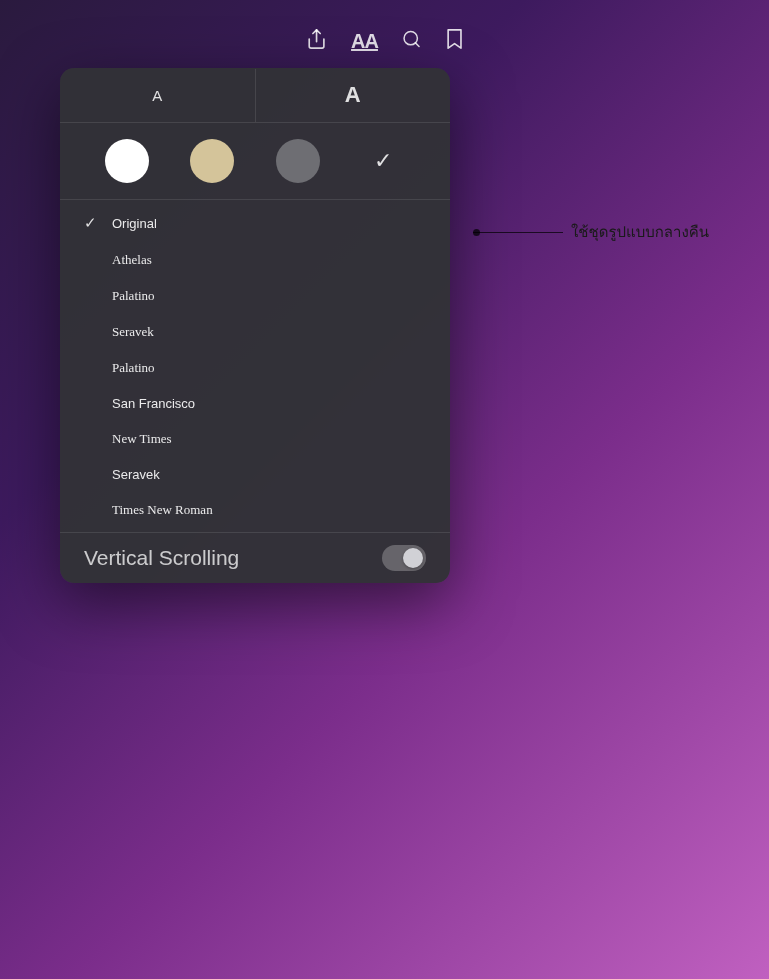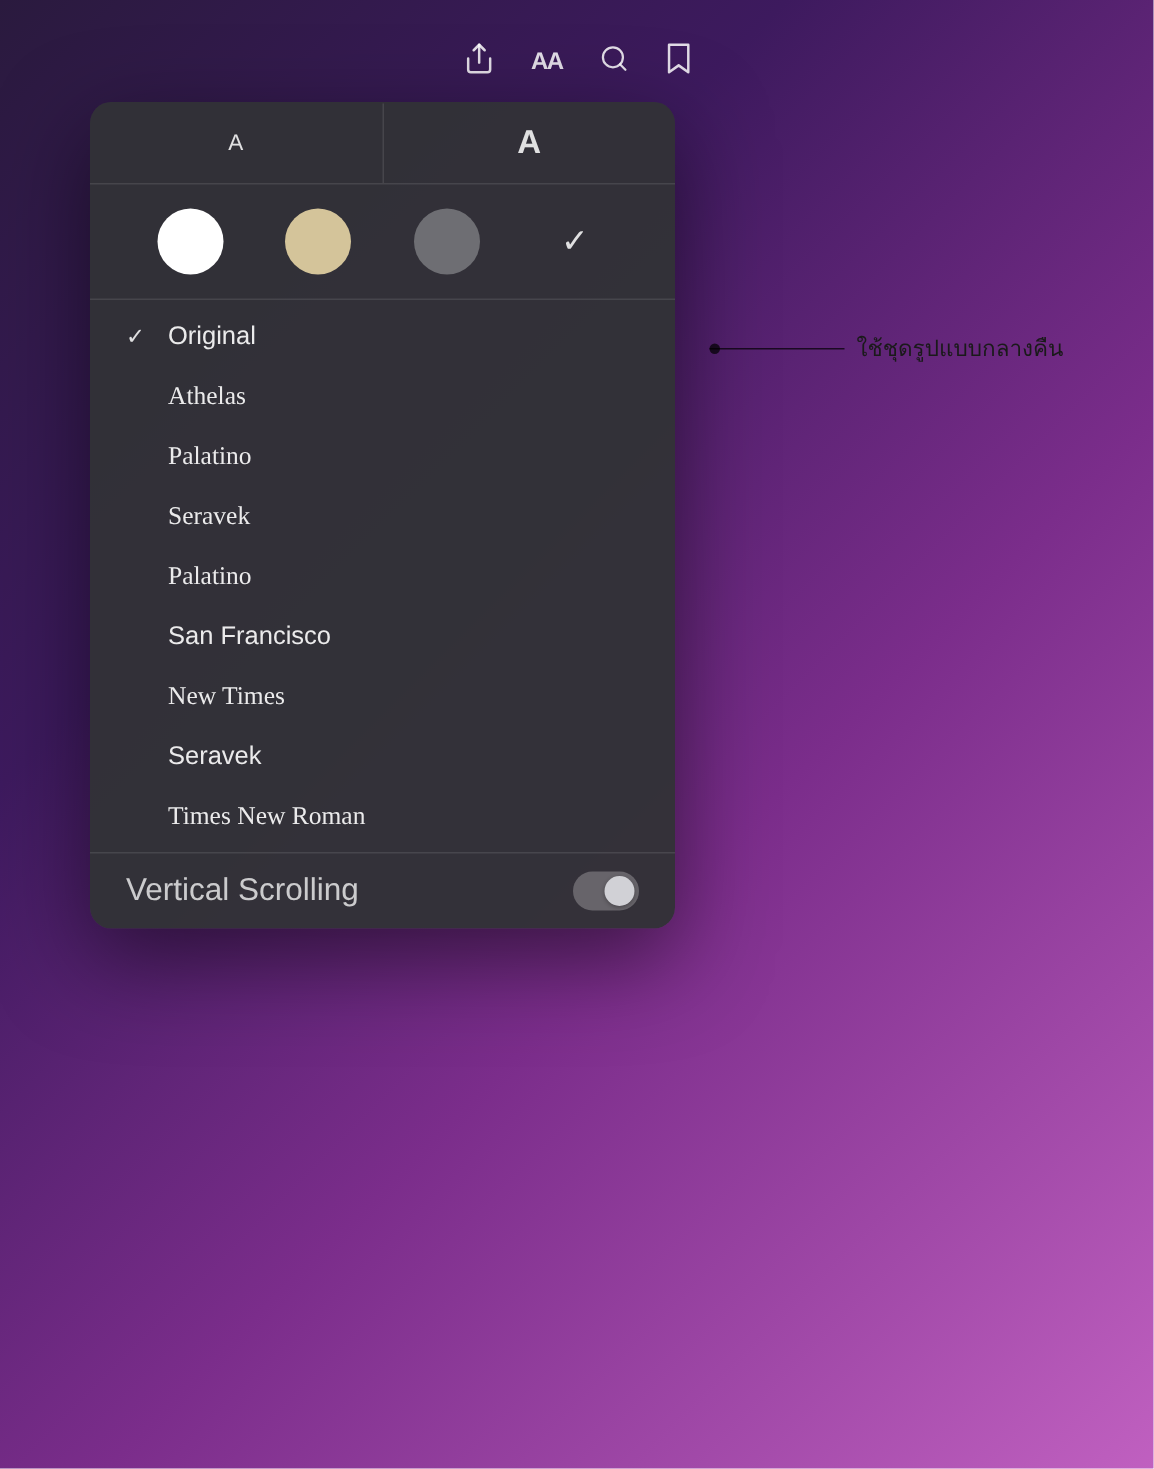--- a/index.html
+++ b/index.html
@@ -120,21 +120,21 @@
     .font-list {
       padding: 4px 0;
     }
 
     .font-item {
       display: flex;
       align-items: center;
       padding: 10px 24px;
       cursor: pointer;
       color: rgba(255,255,255,0.9);
-      font-size: 17px;
+      font-size: 13px;
       position: relative;
     }
 
     .font-item .check-space {
       width: 24px;
       margin-right: 4px;
       color: rgba(255,255,255,0.85);
       font-size: 15px;
     }
 
@@ -216,21 +216,21 @@
 <body>
 
 <div class="toolbar">
   <span class="toolbar-icon">
     <svg width="22" height="22" viewBox="0 0 24 24" fill="none" stroke="currentColor" stroke-width="1.8" stroke-linecap="round" stroke-linejoin="round">
       <path d="M4 12v8a2 2 0 002 2h12a2 2 0 002-2v-8"></path>
       <polyline points="16 6 12 2 8 6"></polyline>
       <line x1="12" y1="2" x2="12" y2="15"></line>
     </svg>
   </span>
-  <span class="toolbar-icon" style="font-size:16px; font-weight:600; letter-spacing:-1px;">AA</span>
+  <span class="toolbar-icon" style="font-size:20px; font-weight:600; letter-spacing:-1px;text-decoration:underline;">AA</span>
   <span class="toolbar-icon">
     <svg width="20" height="20" viewBox="0 0 24 24" fill="none" stroke="currentColor" stroke-width="1.8" stroke-linecap="round">
       <circle cx="11" cy="11" r="8"></circle>
       <line x1="21" y1="21" x2="16.65" y2="16.65"></line>
     </svg>
   </span>
   <span class="toolbar-icon">
     <svg width="18" height="22" viewBox="0 0 18 24" fill="none" stroke="currentColor" stroke-width="1.8" stroke-linecap="round" stroke-linejoin="round">
       <path d="M2 2h14v20l-7-5-7 5V2z"></path>
     </svg>

